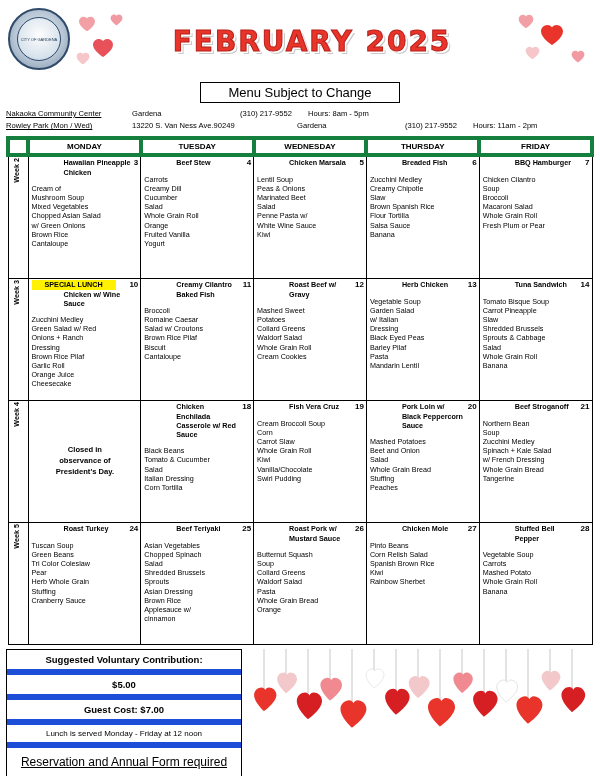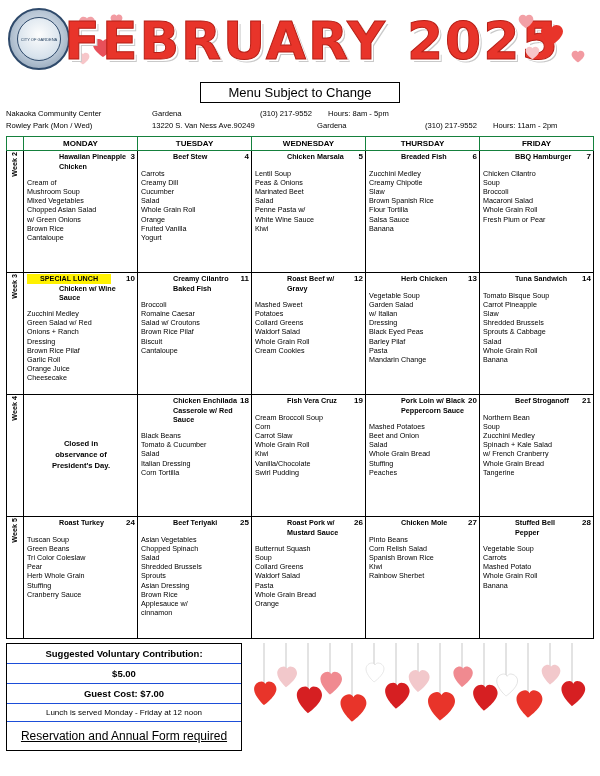--- a/index.html
+++ b/index.html
@@ -24,48 +24,48 @@
     width:42px;height:42px;border-radius:50%;border:1px solid #2f4a6b;
     background:radial-gradient(circle at 50% 40%, #fdfdfd 0%, #d7e2ec 70%, #9fb2c4 100%);
     display:flex;align-items:center;justify-content:center;font-size:4px;color:#24405f;
   }
   .title-wrap{
     position:absolute;left:96px;top:6px;width:420px;height:62px;
     display:flex;align-items:center;justify-content:center;
   }
   .month-title{
     font-family:"DejaVu Sans", sans-serif;
-    font-size:52px;font-weight:bold;letter-spacing:2px;
+    font-size:28px;font-weight:bold;letter-spacing:2px;
     color:#e8342a;
     -webkit-text-stroke:1px #b51f16;
     text-shadow:2px 2px 0 #ffffff, 3px 3px 0 #c9c9c9;
     white-space:nowrap;
   }
   .heart{position:absolute;border-radius:2px;}
   .heart svg{display:block;}
 
   
   .subject{
     width:198px;margin:0 auto;border:1px solid #000;text-align:center;
     font-size:13px;padding:2px 0;background:#fff;
   }
 
   
   .info{margin-top:5px;font-size:7.6px;line-height:1.6;}
   .info-row{display:flex;}
-  .c1{width:146px;}
+  .c1{width:126px;text-decoration:underline;}
   .c2{width:165px;}
   .c3{width:60px;}
   .c4{width:68px;margin-left:48px;}
   .c5{width:auto;}
 
   
   table.cal{border-collapse:collapse;width:588px;margin-top:4px;table-layout:fixed;}
   table.cal th{
-    border:1px solid #15803d;font-size:8px;font-weight:bold;padding:2px 0;text-align:center;
+    border:4px solid #15803d;font-size:8px;font-weight:bold;padding:2px 0;text-align:center;
     background:#fff;
   }
   table.cal th.wk{width:16px;}
   table.cal td{
     border:1px solid #000;vertical-align:top;font-size:7.2px;line-height:1.28;
     padding:1px 2px 2px 3px;height:118px;
   }
   td.wkcell{
     width:16px;text-align:center;vertical-align:middle;padding:0;
     font-size:7.5px;font-weight:bold;
@@ -76,21 +76,21 @@
   .special{background:#fff100;font-weight:bold;display:inline-block;padding:0 13px;}
   .sides{margin-top:7px;}
   .closed{
     height:100%;display:flex;align-items:center;justify-content:center;text-align:center;
     font-weight:bold;font-size:7.6px;line-height:1.4;padding:0 6px;box-sizing:border-box;
   }
 
   
   .footer{position:relative;margin-top:4px;height:110px;}
   .foot-left{width:236px;border:1px solid #000;box-sizing:border-box;}
-  .foot-left div{border-bottom:1px solid #1d4ed8;text-align:center;font-size:9px;padding:4px 2px;font-weight:bold;}
+  .foot-left div{border-bottom:6px solid #1d4ed8;text-align:center;font-size:9px;padding:4px 2px;font-weight:bold;}
   .foot-left div:last-child{border-bottom:none;font-weight:normal;font-size:12px;padding:7px 2px;text-decoration:underline;}
   .foot-left .l1{font-size:9.5px;}
   .foot-left .l3{font-weight:normal;font-size:8px;}
   .balloons{position:absolute;left:240px;top:0;width:350px;height:108px;}
 </style>
 </head>
 <body>
 
 <div class="page">
 
@@ -225,21 +225,21 @@
             <div class="sides"><span>Broccoli</span><br><span>Romaine Caesar</span><br><span>   Salad w/ Croutons</span><br><span>Brown Rice Pilaf</span><br><span>Biscuit</span><br><span>Cantaloupe</span></div>
           </td>
           <td>
             <span class="daynum">12</span>
             <div class="entree">Roast Beef w/ Gravy</div>
             <div class="sides"><span>Mashed Sweet</span><br><span>   Potatoes</span><br><span>Collard Greens</span><br><span>Waldorf Salad</span><br><span>Whole Grain Roll</span><br><span>Cream Cookies</span></div>
           </td>
           <td>
             <span class="daynum">13</span>
             <div class="entree">Herb Chicken</div>
-            <div class="sides"><span>Vegetable Soup</span><br><span>Garden Salad</span><br><span>   w/ Italian</span><br><span>   Dressing</span><br><span>Black Eyed Peas</span><br><span>Barley Pilaf</span><br><span>Pasta</span><br><span>Mandarin Change</span></div>
+            <div class="sides"><span>Vegetable Soup</span><br><span>Garden Salad</span><br><span>   w/ Italian</span><br><span>   Dressing</span><br><span>Black Eyed Peas</span><br><span>Barley Pilaf</span><br><span>Pasta</span><br><span>Mandarin Lentil</span></div>
           </td>
           <td>
             <span class="daynum">14</span>
             <div class="entree">Tuna Sandwich</div>
             <div class="sides"><span>Tomato Bisque Soup</span><br><span>Carrot Pineapple</span><br><span>   Slaw</span><br><span>Shredded Brussels</span><br><span>   Sprouts &amp; Cabbage</span><br><span>   Salad</span><br><span>Whole Grain Roll</span><br><span>Banana</span></div>
           </td>
         </tr>
         <tr>
           <td class="wkcell">
             <div class="wkrot">Week 4</div>
@@ -258,21 +258,21 @@
             <div class="sides"><span>Cream Broccoli Soup</span><br><span>Corn</span><br><span>Carrot Slaw</span><br><span>Whole Grain Roll</span><br><span>Kiwi</span><br><span>Vanilla/Chocolate</span><br><span>   Swirl Pudding</span></div>
           </td>
           <td>
             <span class="daynum">20</span>
             <div class="entree">Pork Loin w/ Black Peppercorn Sauce</div>
             <div class="sides"><span>Mashed Potatoes</span><br><span>Beet and Onion</span><br><span>   Salad</span><br><span>Whole Grain Bread</span><br><span>Stuffing</span><br><span>Peaches</span></div>
           </td>
           <td>
             <span class="daynum">21</span>
             <div class="entree">Beef Stroganoff</div>
-            <div class="sides"><span>Northern Bean</span><br><span>   Soup</span><br><span>Zucchini Medley</span><br><span>Spinach + Kale Salad</span><br><span>   w/ French Cranberry</span><br><span>Whole Grain Bread</span><br><span>Tangerine</span></div>
+            <div class="sides"><span>Northern Bean</span><br><span>   Soup</span><br><span>Zucchini Medley</span><br><span>Spinach + Kale Salad</span><br><span>   w/ French Dressing</span><br><span>Whole Grain Bread</span><br><span>Tangerine</span></div>
           </td>
         </tr>
         <tr>
           <td class="wkcell">
             <div class="wkrot">Week 5</div>
           </td>
           <td>
             <span class="daynum">24</span>
             <div class="entree">Roast Turkey</div>
             <div class="sides"><span>Tuscan Soup</span><br><span>Green Beans</span><br><span>Tri Color Coleslaw</span><br><span>Pear</span><br><span>Herb Whole Grain</span><br><span>   Stuffing</span><br><span>Cranberry Sauce</span></div>

